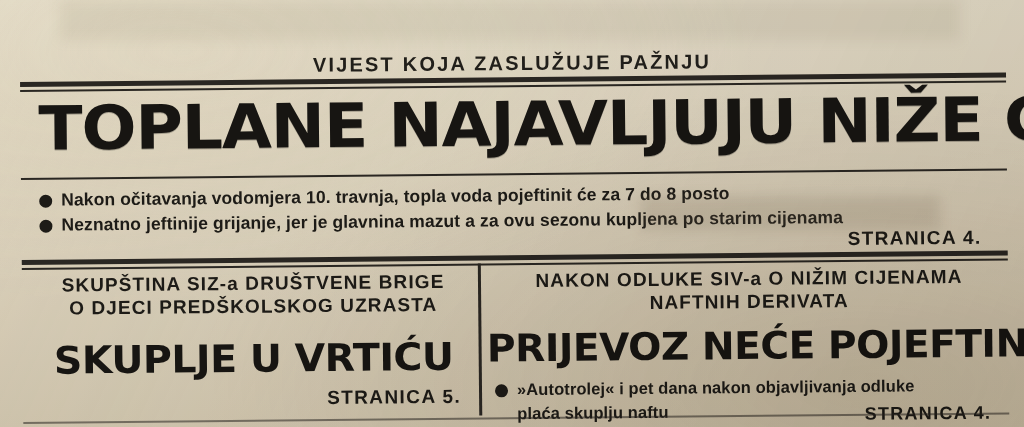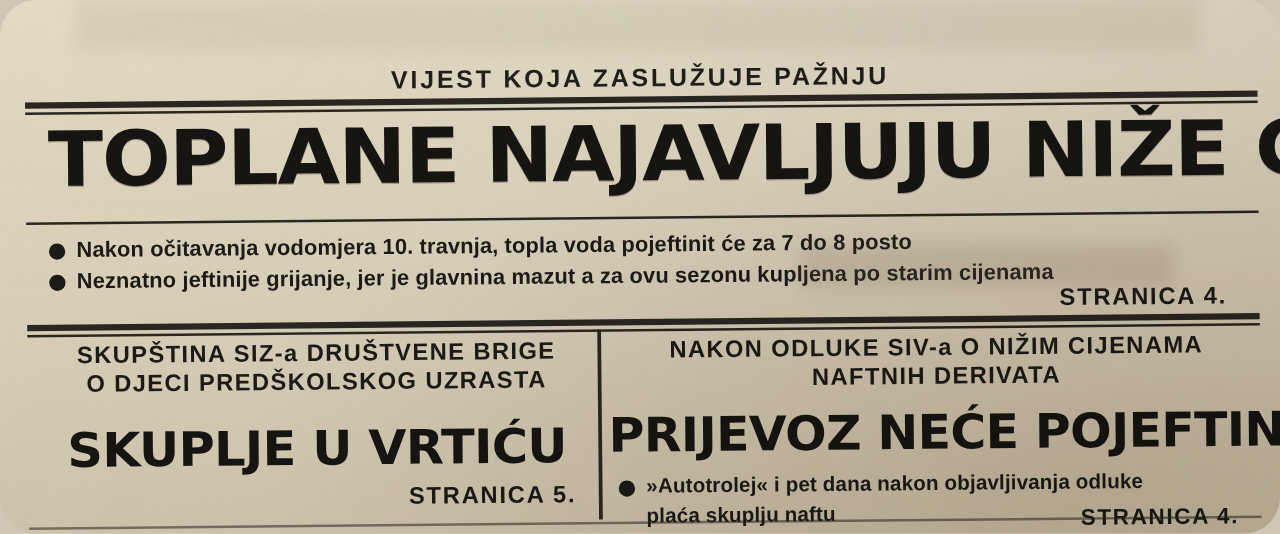--- a/index.html
+++ b/index.html
@@ -8,21 +8,20 @@
     background: #cfc6b4;
   }
   #page {
     position: relative;
     width: 1024px;
     height: 427px;
     overflow: hidden;
     background: #d8cfbd;
     font-family: "Liberation Sans", sans-serif;
     color: #1c1a16;
-    border-radius: 29px;
   }
   
   #page::after {
     content: "";
     position: absolute;
     inset: 0;
     pointer-events: none;
     background:
       radial-gradient(ellipse at 18% 12%, rgba(255,252,240,0.40) 0%, rgba(255,252,240,0) 48%),
       radial-gradient(ellipse at 85% 90%, rgba(120,104,80,0.22) 0%, rgba(120,104,80,0) 55%),

